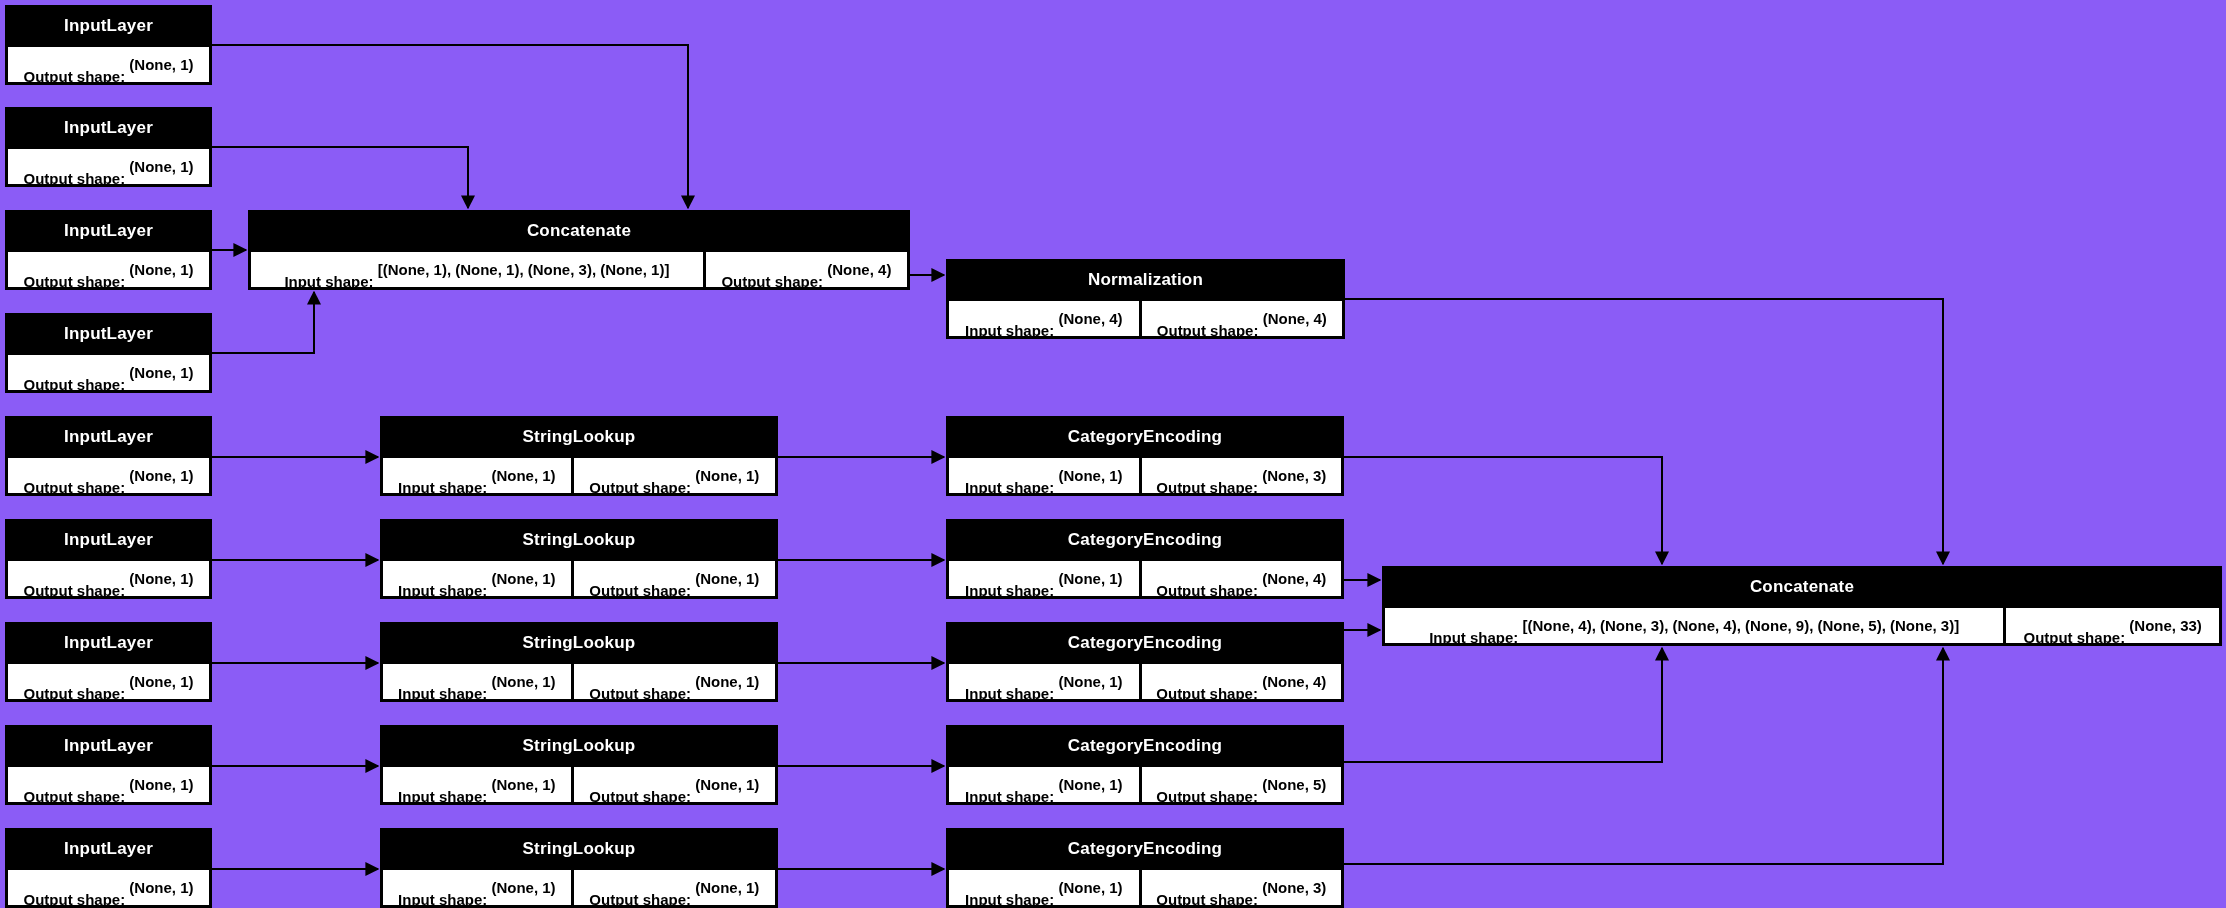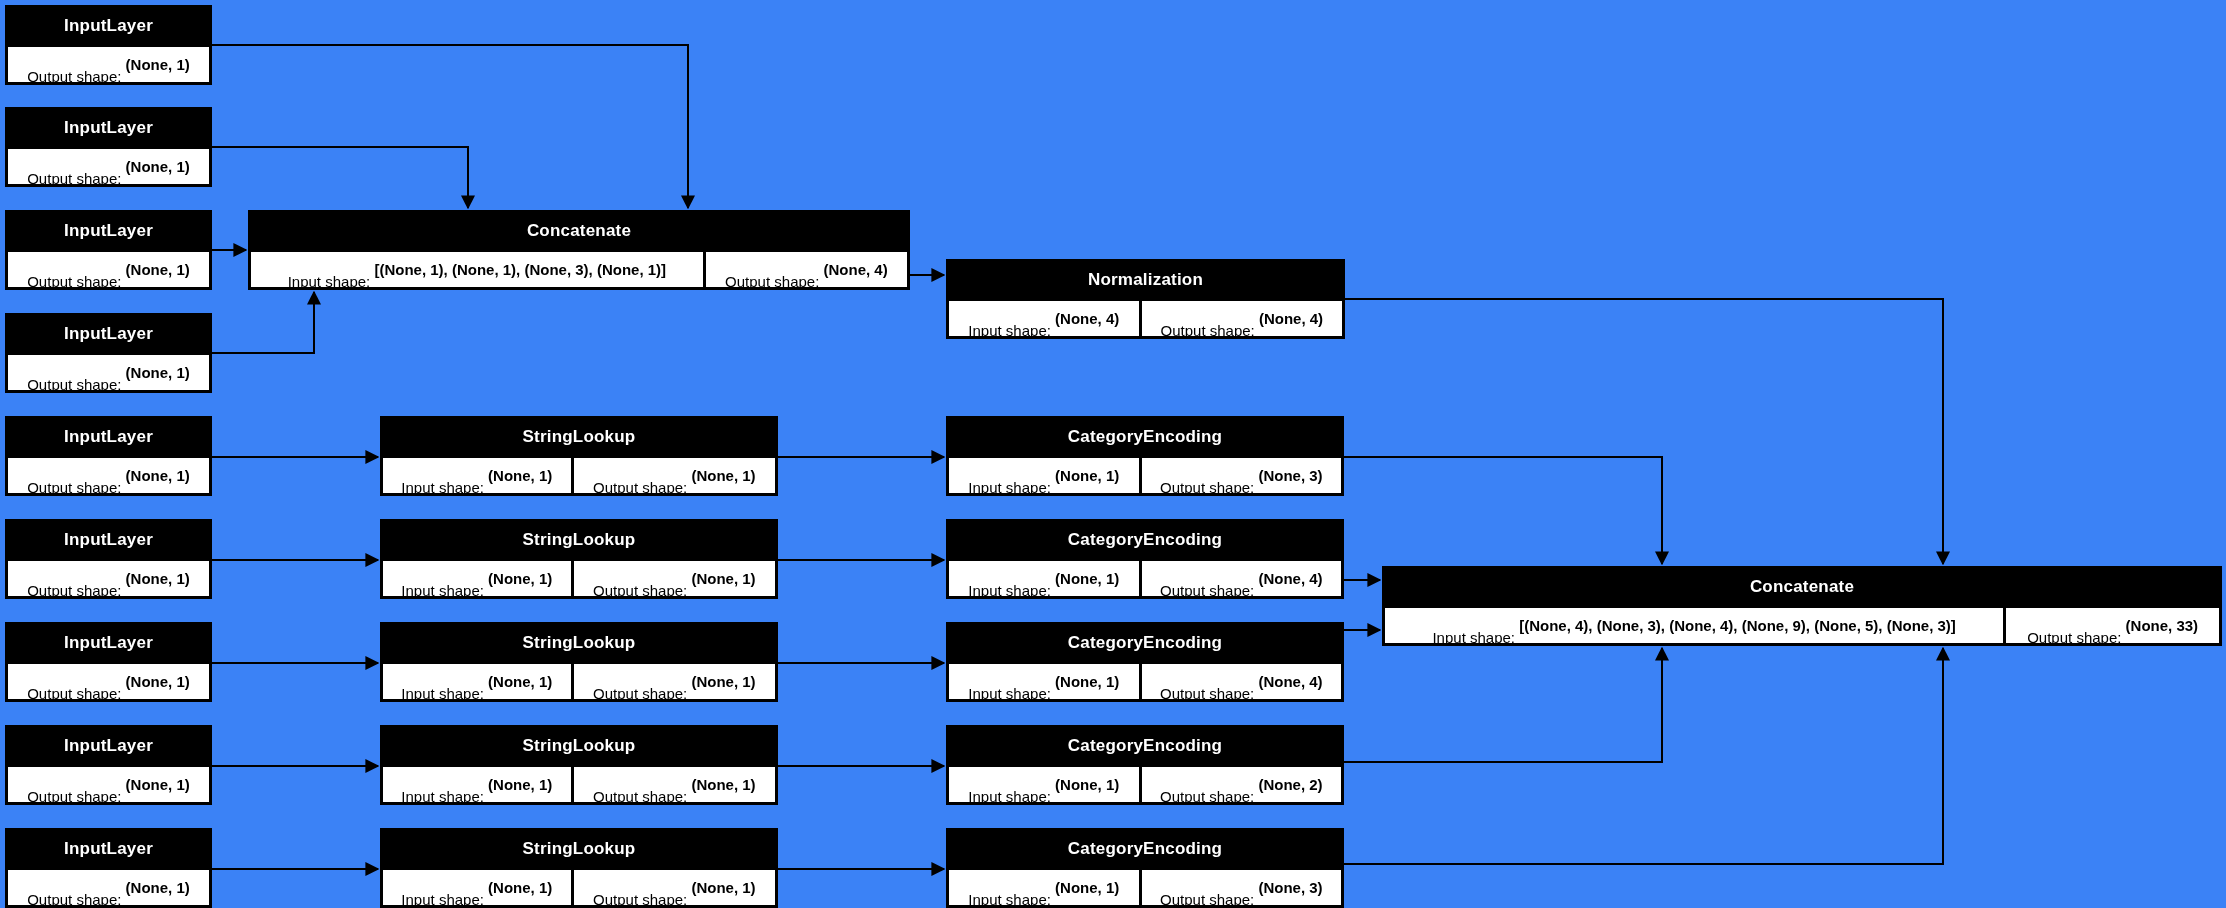--- a/index.html
+++ b/index.html
@@ -5,21 +5,21 @@
   html, body {
     margin: 0;
     padding: 0;
     background: #ffffff;
     font-family: "Liberation Sans", "DejaVu Sans", sans-serif;
   }
   #stage {
     position: relative;
     width: 2226px;
     height: 908px;
-    background: #3b82f6;
+    background: #8b5cf6;
     overflow: hidden;
   }
   #edges {
     position: absolute;
     left: 0;
     top: 0;
     width: 2226px;
     height: 908px;
   }
   .edge {
@@ -53,21 +53,21 @@
     background: #ffffff;
     color: #000000;
     display: flex;
     align-items: center;
     justify-content: center;
     white-space: nowrap;
     font-size: 15px;
     flex-basis: 0;
     overflow: hidden;
   }
-  .shape-label { font-weight: normal; margin-top: 24px; }
+  .shape-label { font-weight: bold; margin-top: 24px; }
   .shape-value { font-weight: bold; }
 </style>
 </head>
 <body>
 
 <div id="stage">
   <svg id="edges" xmlns="http://www.w3.org/2000/svg">
     <defs>
       <marker id="arrowhead" viewBox="0 0 10 10" refX="9" refY="5" markerWidth="7" markerHeight="7" orient="auto-start-reverse">
         <path d="M 0 0 L 10 5 L 0 10 z" fill="#000000"></path>
@@ -339,21 +339,21 @@
       <div class="node-header">CategoryEncoding</div>
       <div class="node-body">
         <div class="shape-cell" style="flex-grow: 194;">
           <span class="shape-label">Input shape:</span>
           <span>&nbsp;</span>
           <span class="shape-value">(None, 1)</span>
         </div>
         <div class="shape-cell" style="flex-grow: 204;">
           <span class="shape-label">Output shape:</span>
           <span>&nbsp;</span>
-          <span class="shape-value">(None, 2)</span>
+          <span class="shape-value">(None, 5)</span>
         </div>
       </div>
     </div>
     <div class="node" style="left: 946px; top: 828px; width: 398px;">
       <div class="node-header">CategoryEncoding</div>
       <div class="node-body">
         <div class="shape-cell" style="flex-grow: 194;">
           <span class="shape-label">Input shape:</span>
           <span>&nbsp;</span>
           <span class="shape-value">(None, 1)</span>

